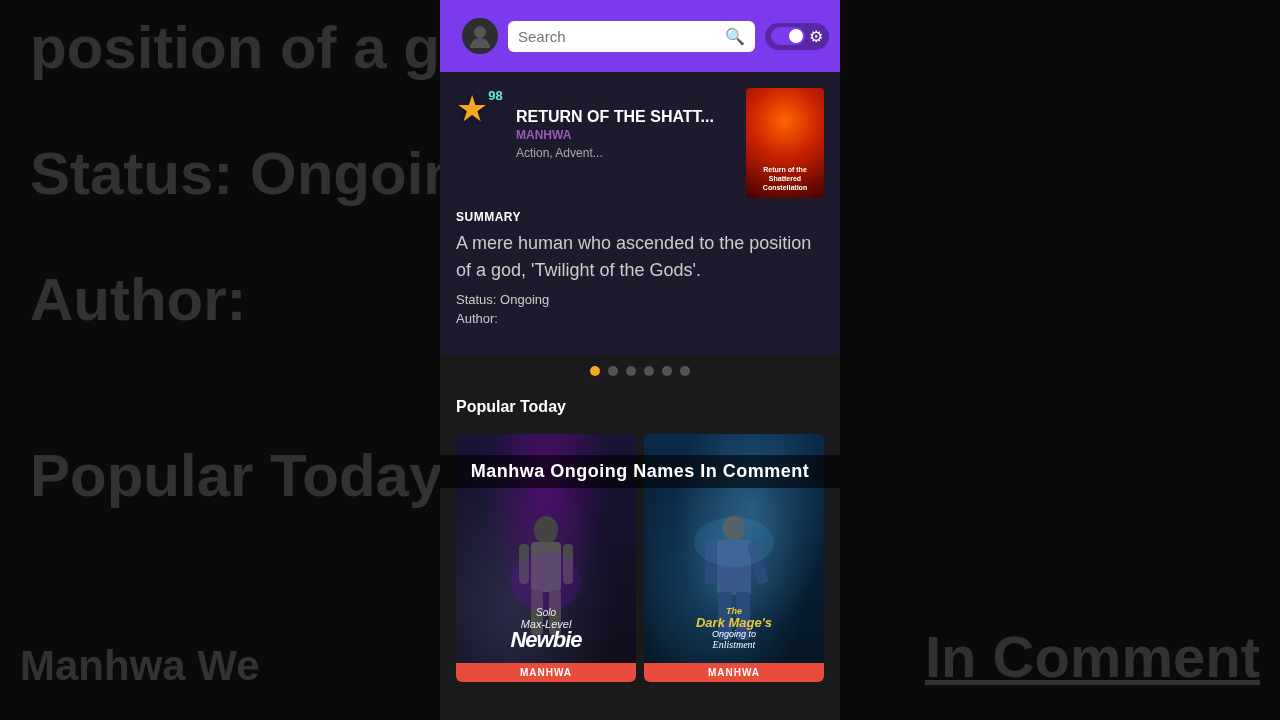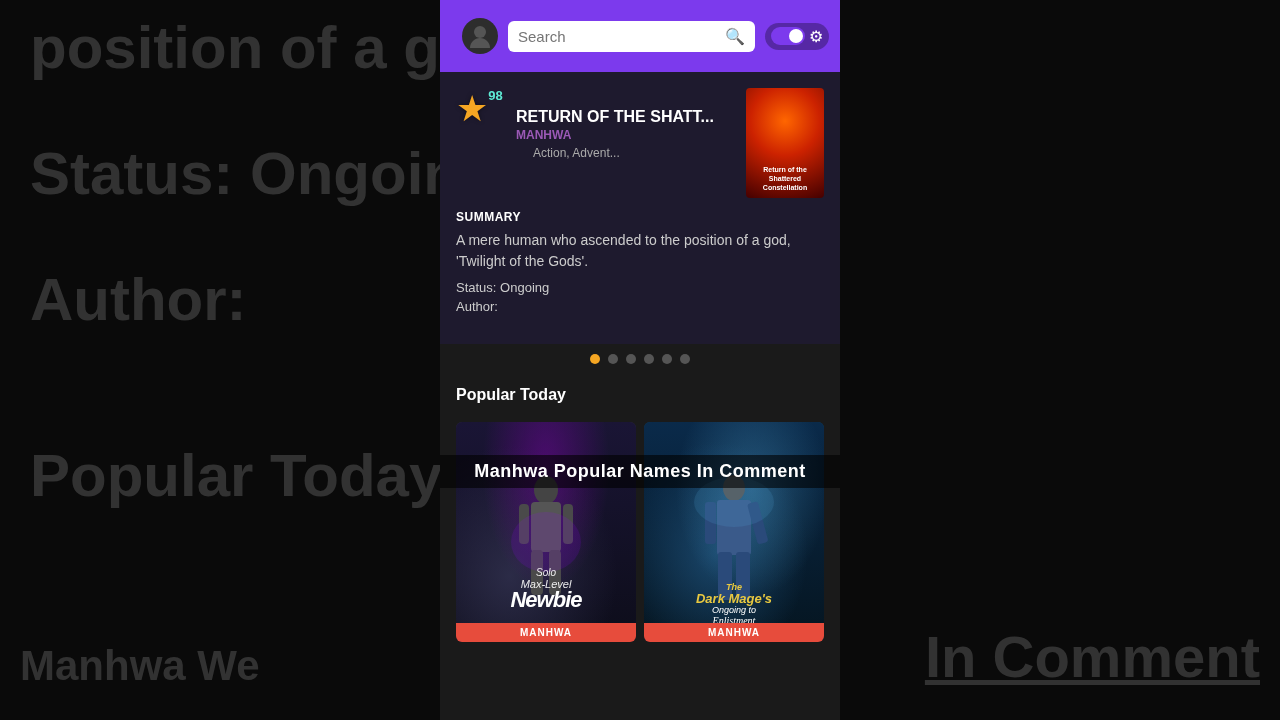--- a/index.html
+++ b/index.html
@@ -197,21 +197,20 @@
     }
     .featured-type {
       color: #9b59b6;
       font-size: 12px;
       font-weight: bold;
       margin-bottom: 4px;
     }
     .featured-genres {
       color: #aaa;
       font-size: 12px;
-      margin-left: 17px;
     }
 
     .featured-cover {
       width: 78px;
       height: 110px;
       border-radius: 4px;
       overflow: hidden;
       flex-shrink: 0;
       background: linear-gradient(135deg, #8B0000 0%, #FF4500 40%, #FF6600 60%, #FFD700 100%);
       position: relative;
@@ -239,21 +238,21 @@
       color: white;
       font-size: 12px;
       font-weight: bold;
       margin-top: 12px;
       margin-bottom: 6px;
       letter-spacing: 0.5px;
     }
 
     .summary-text {
       color: #ccc;
-      font-size: 14px;
+      font-size: 18px;
       line-height: 1.5;
       margin-bottom: 8px;
     }
 
     .status-text {
       color: #ccc;
       font-size: 13px;
       margin-bottom: 4px;
     }
     .author-text {
@@ -310,21 +309,21 @@
     .manga-grid {
       display: flex;
       gap: 8px;
       padding: 0 16px;
     }
     .manga-card {
       flex: 1;
       border-radius: 6px;
       overflow: hidden;
       position: relative;
-      height: 220px;
+      height: 248px;
     }
     .manga-cover-1 {
       width: 100%;
       height: 100%;
       background: linear-gradient(180deg, #2a2a3a 0%, #1a1a2a 100%);
       position: relative;
       overflow: hidden;
     }
     .manga-cover-2 {
       width: 100%;
@@ -389,21 +388,21 @@
       color: white;
       font-size: 22px;
       font-weight: 900;
       font-style: italic;
       line-height: 0.9;
       letter-spacing: -1px;
     }
 
     .dark-mage-text {
       position: absolute;
-      bottom: 16px;
+      bottom: 32px;
       left: 0;
       right: 0;
       text-align: center;
       padding: 0 4px;
     }
     .dm-line1 {
       color: #e8c840;
       font-size: 9px;
       font-weight: bold;
       font-style: italic;
@@ -552,13 +551,13 @@
           <div class="dm-line3">Ongoing to</div>
           <div class="dm-line4">Enlistment</div>
         </div>
       </div>
       <div class="manga-badge">MANHWA</div>
     </div>
   </div>
 
 </div>
 
-<div class="overlay-text">Manhwa Popular Names In Comment</div>
+<div class="overlay-text">Manhwa Ongoing Names In Comment</div>
 
 </body></html>

